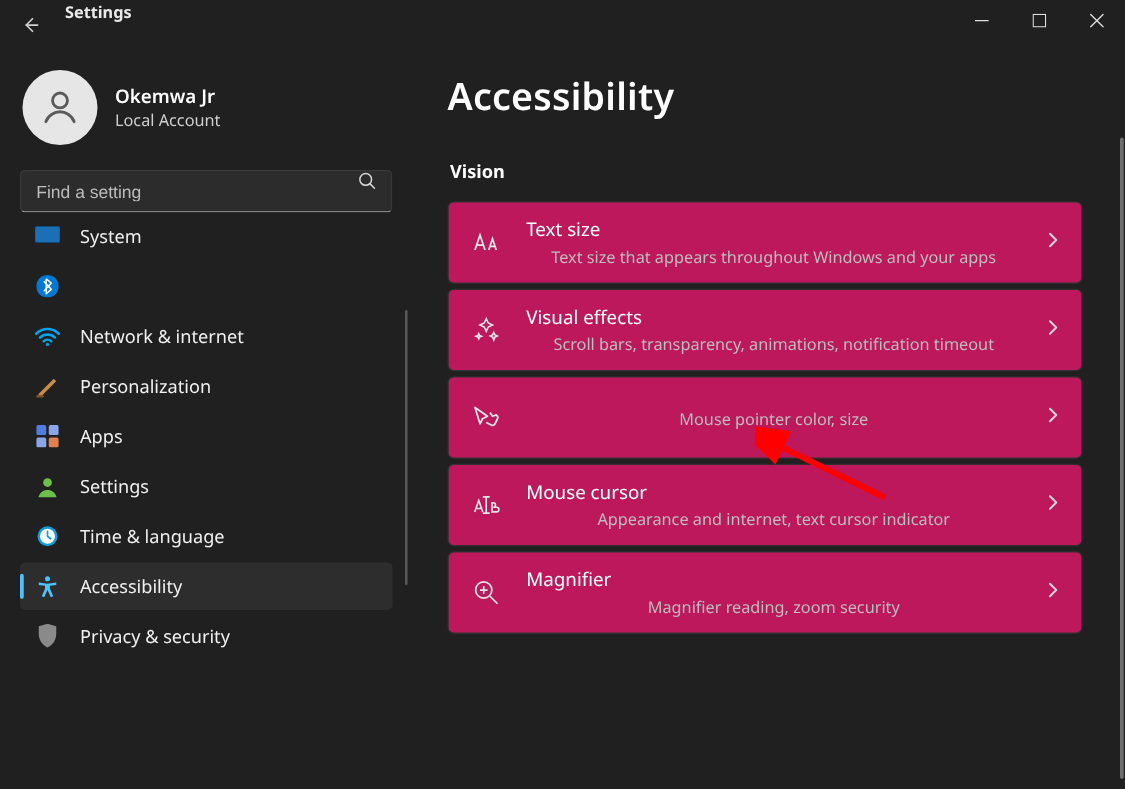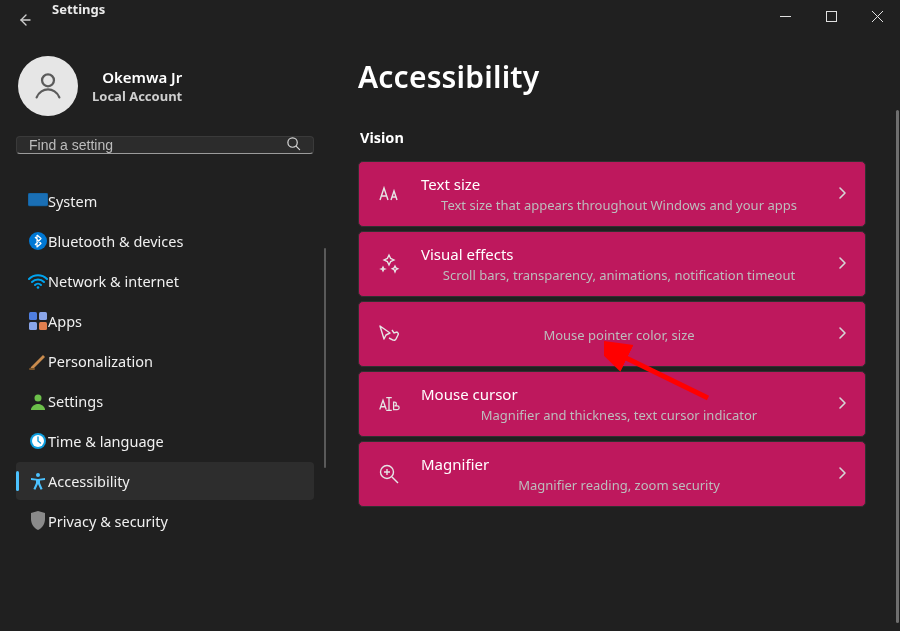--- a/index.html
+++ b/index.html
@@ -56,55 +56,54 @@
     padding: 10px 24px 0 32px;
     position: relative;
     overflow: hidden;
   }
 
   
   .user {
     display: flex; align-items: center;
     padding: 8px 2px 20px 2px;
     gap: 14px;
-    text-align: right;
   }
   .avatar {
     width: 60px; height: 60px; border-radius: 50%;
     background: #e6e6e6;
     display:flex; align-items:center; justify-content:center;
     color:#5b5b5b;
   }
   .user .name { font-size: 15px; color:#fff; font-weight:600; }
-  .user .sub  { font-size: 13px; color:#cfcfcf;font-weight:bold; }
+  .user .sub  { font-size: 13px; color:#cfcfcf; }
 
   
   .search {
-    width: 298px; height: 18px;
+    width: 298px; height: 34px;
     background: #2c2c2c;
     border: 1px solid #3a3a3a;
     border-bottom: 1px solid #9b9b9b;
     border-radius: 4px;
-    display:flex; align-items:center;
+    display:flex; 
     padding: 0 12px;
     color:#bdbdbd;
-    margin-bottom: 28px;
   }
   .search input {
     flex:1; background:transparent; border:0; outline:0;
     color:#fff; font-size:14px;
   }
   .search input::placeholder { color:#bdbdbd; }
   .search .mag { color:#d6d6d6; }
 
   
   .nav { display:flex; flex-direction:column; gap:2px; width: 298px; }
   .navitem {
     height: 38px;
     display:flex; align-items:center;
+    gap: 16px;
     padding: 0 12px;
     border-radius: 4px;
     color:#f0f0f0;
     position: relative;
     font-size: 14.5px;
   }
   .navitem .nicon { width: 20px; height:20px; display:flex; align-items:center; justify-content:center; }
   .navitem.active {
     background: #2d2d2d;
   }
@@ -223,55 +222,54 @@
           </span>
           <span>System</span>
         </div>
         <div class="navitem">
           <span class="nicon">
             <svg width="18" height="18" viewBox="0 0 18 18">
               <circle cx="9" cy="9" r="9" fill="#0078d4"></circle>
               <path d="M8 3v12l4-3.5L6 5m0 8 6-6.5L8 3" stroke="#fff" stroke-width="1.2" fill="none" stroke-linejoin="round"></path>
             </svg>
           </span>
-          <span>Bluetooth &amp; devices</span>
         </div>
         <div class="navitem">
           <span class="nicon">
             <svg width="20" height="16" viewBox="0 0 20 16" fill="none">
               <path d="M1 6c5-5 13-5 18 0" stroke="#00a4ef" stroke-width="2" stroke-linecap="round"></path>
               <path d="M4 9c3.3-3.3 8.7-3.3 12 0" stroke="#00a4ef" stroke-width="2" stroke-linecap="round"></path>
               <path d="M7 12c1.7-1.7 4.3-1.7 6 0" stroke="#00a4ef" stroke-width="2" stroke-linecap="round"></path>
               <circle cx="10" cy="14.5" r="1.3" fill="#00a4ef"></circle>
             </svg>
           </span>
           <span>Network &amp; internet</span>
         </div>
         <div class="navitem">
           <span class="nicon">
+            <svg width="20" height="20" viewBox="0 0 20 20">
+              <path d="M3 16 15 4l2 2L5 18l-3 1z" fill="#c98b4d"></path>
+              <rect x="1" y="17" width="6" height="2" rx="1" fill="#7a5328"></rect>
+            </svg>
+          </span>
+          <span>Personalization</span>
+        </div>
+        <div class="navitem">
+          <span class="nicon">
             <svg width="18" height="18" viewBox="0 0 18 18">
               <rect x="0" y="0" width="8" height="8" rx="1.5" fill="#4f7ee0"></rect>
               <rect x="10" y="0" width="8" height="8" rx="1.5" fill="#8aa5e8"></rect>
               <rect x="0" y="10" width="8" height="8" rx="1.5" fill="#8aa5e8"></rect>
               <rect x="10" y="10" width="8" height="8" rx="1.5" fill="#e07f4f"></rect>
             </svg>
           </span>
           <span>Apps</span>
         </div>
         <div class="navitem">
           <span class="nicon">
-            <svg width="20" height="20" viewBox="0 0 20 20">
-              <path d="M3 16 15 4l2 2L5 18l-3 1z" fill="#c98b4d"></path>
-              <rect x="1" y="17" width="6" height="2" rx="1" fill="#7a5328"></rect>
-            </svg>
-          </span>
-          <span>Personalization</span>
-        </div>
-        <div class="navitem">
-          <span class="nicon">
             <svg width="18" height="18" viewBox="0 0 18 18" fill="#6cc04a">
               <circle cx="9" cy="6" r="3.5"></circle>
               <path d="M2 17c1.2-3.6 4.4-5 7-5s5.8 1.4 7 5v1H2z"></path>
             </svg>
           </span>
           <span>Settings</span>
         </div>
         <div class="navitem">
           <span class="nicon">
             <svg width="18" height="18" viewBox="0 0 18 18">
@@ -354,21 +352,21 @@
           <div class="card">
             <span class="cicon">
               <svg width="26" height="20" viewBox="0 0 26 20" fill="none" stroke="#e6e6e6" stroke-width="1.4">
                 <path d="M13 3v14M10 3h6M10 17h6"></path>
                 <path d="M3 16 6.5 6 10 16M4 13h5"></path>
                 <path d="M18 8v8h4c1.3 0 2-1 2-2s-.7-2-2-2h-3c1 0 2-.8 2-2s-1-2-2-2h-1z"></path>
               </svg>
             </span>
             <div class="ctxt">
               <div class="ctitle">Mouse cursor</div>
-              <div class="csub">Magnifier and thickness, text cursor indicator</div>
+              <div class="csub">Appearance and internet, text cursor indicator</div>
             </div>
             <span class="chev"><svg width="10" height="14" viewBox="0 0 10 14" fill="none">
                 <path d="M3 2l5 5-5 5" stroke="#d6d6d6" stroke-width="1.6" stroke-linecap="round" stroke-linejoin="round"></path>
               </svg></span>
           </div>
           <div class="card">
             <span class="cicon">
               <svg width="22" height="22" viewBox="0 0 22 22" fill="none" stroke="#e6e6e6" stroke-width="1.4">
                 <circle cx="9" cy="9" r="6.5"></circle>
                 <path d="M14 14l6 6"></path>

